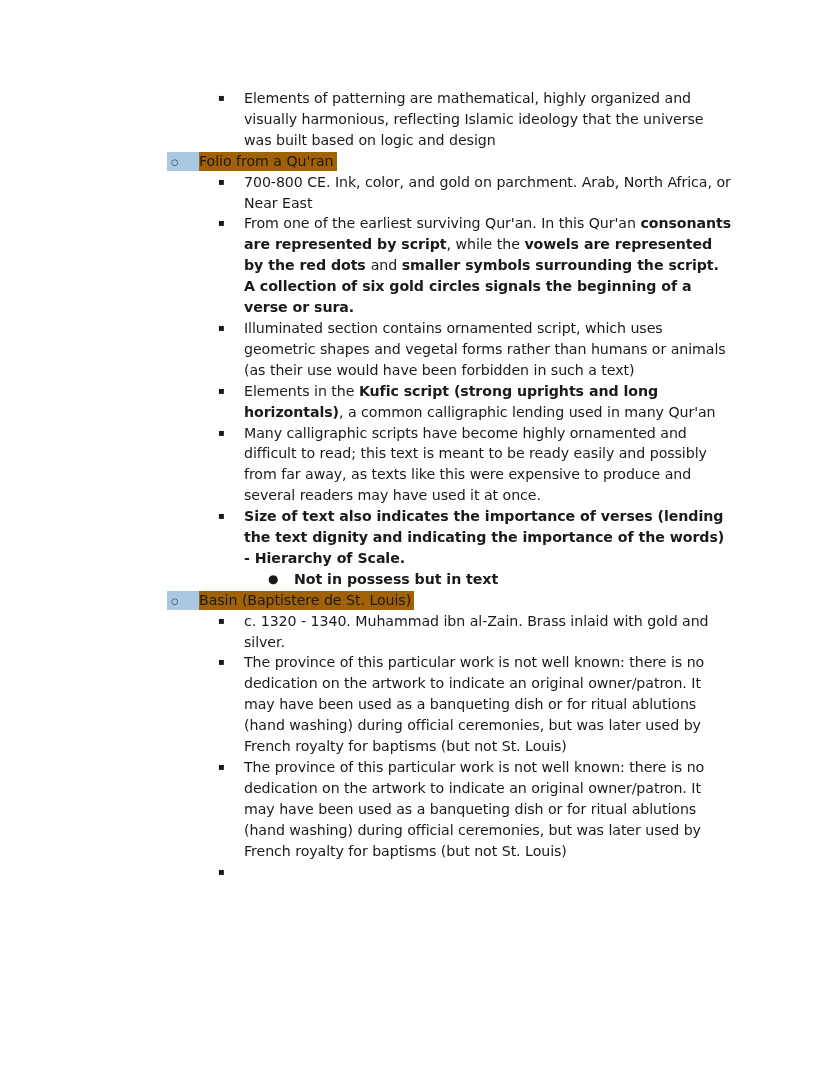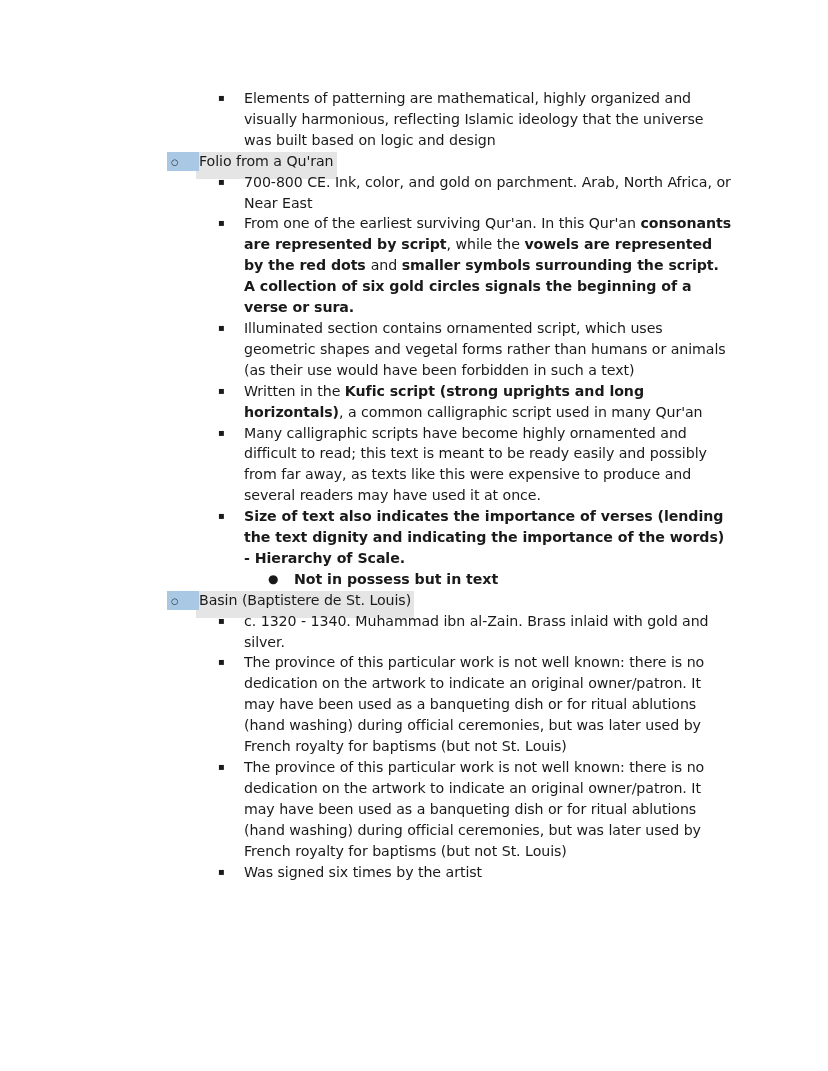--- a/index.html
+++ b/index.html
@@ -59,22 +59,22 @@
     padding-right: 96px;
     min-height: 20.9px;
   }
   .lvl1 .bullet {
     left: 171px;
     top: 0;
     font-size: 8.5px;
     line-height: 23px;
   }
   .lvl1 .hl {
-    background: #e5e5e5;
-    padding: 1px 3px 10px 3px;
+    background: #a16207;
+    padding: 1px 3px 2px 3px;
     margin-left: -3px;
   }
   
   .lvl1 .bullet-hl {
     background: #a9c8e3;
     position: absolute;
     left: 167px;
     top: 1px;
     width: 32px;
     height: 19px;
@@ -110,23 +110,23 @@
 <body>
 
 <div class="page">
   <div class="outline" id="outline-root">
       <div class="item lvl2"><span class="bullet">▪</span><span class="txt"><span>Elements of patterning are mathematical, highly organized and visually harmonious, reflecting Islamic ideology that the universe was built based on logic and design</span></span></div>
       <div class="item lvl2"><span class="bullet">▪</span></div>
       <div class="item lvl1"><span class="bullet-hl"></span><span class="bullet">○</span><span class="txt"><span class="hl"><span>Folio from a Qu'ran</span></span></span></div>
       <div class="item lvl2"><span class="bullet">▪</span><span class="txt"><span>700-800 CE. Ink, color, and gold on parchment. Arab, North Africa, or Near East</span></span></div>
       <div class="item lvl2"><span class="bullet">▪</span><span class="txt"><span>From one of the earliest surviving Qur'an. In this Qur'an </span><b>consonants are represented by script</b><span>, while the </span><b>vowels are represented by the red dots </b><span>and </span><b>smaller symbols surrounding the script. A collection of six gold circles signals the beginning of a verse or sura.</b></span></div>
       <div class="item lvl2"><span class="bullet">▪</span><span class="txt"><span>Illuminated section contains ornamented script, which uses geometric shapes and vegetal forms rather than humans or animals (as their use would have been forbidden in such a text)</span></span></div>
-      <div class="item lvl2"><span class="bullet">▪</span><span class="txt"><span>Written in the </span><b>Kufic script (strong uprights and long horizontals)</b><span>, a common calligraphic script used in many Qur'an</span></span></div>
+      <div class="item lvl2"><span class="bullet">▪</span><span class="txt"><span>Elements in the </span><b>Kufic script (strong uprights and long horizontals)</b><span>, a common calligraphic lending used in many Qur'an</span></span></div>
       <div class="item lvl2"><span class="bullet">▪</span><span class="txt"><span>Many calligraphic scripts have become highly ornamented and difficult to read; this text is meant to be ready easily and possibly from far away, as texts like this were expensive to produce and several readers may have used it at once.</span></span></div>
       <div class="item lvl2"><span class="bullet">▪</span><span class="txt"><b>Size of text also indicates the importance of verses (lending the text dignity and indicating the importance of the words) - Hierarchy of Scale.</b></span></div>
       <div class="item lvl3"><span class="bullet">●</span><span class="txt"><b>Not in possess but in text</b></span></div>
       <div class="item lvl1"><span class="bullet-hl"></span><span class="bullet">○</span><span class="txt"><span class="hl"><span>Basin (Baptistere de St. Louis)</span></span></span></div>
       <div class="item lvl2"><span class="bullet">▪</span><span class="txt"><span>c. 1320 - 1340. Muhammad ibn al-Zain. Brass inlaid with gold and silver.</span></span></div>
       <div class="item lvl2"><span class="bullet">▪</span><span class="txt"><span>The province of this particular work is not well known: there is no dedication on the artwork to indicate an original owner/patron. It may have been used as a banqueting dish or for ritual ablutions (hand washing) during official ceremonies, but was later used by French royalty for baptisms (but not St. Louis)</span></span></div>
       <div class="item lvl2"><span class="bullet">▪</span><span class="txt"><span>The province of this particular work is not well known: there is no dedication on the artwork to indicate an original owner/patron. It may have been used as a banqueting dish or for ritual ablutions (hand washing) during official ceremonies, but was later used by French royalty for baptisms (but not St. Louis)</span></span></div>
-      <div class="item lvl2"><span class="bullet">▪</span><span class="txt"><span>Was signed six times by the artist</span></span></div>
+      <div class="item lvl2"><span class="bullet">▪</span></div>
     </div>
 </div>
 
 </body></html>

